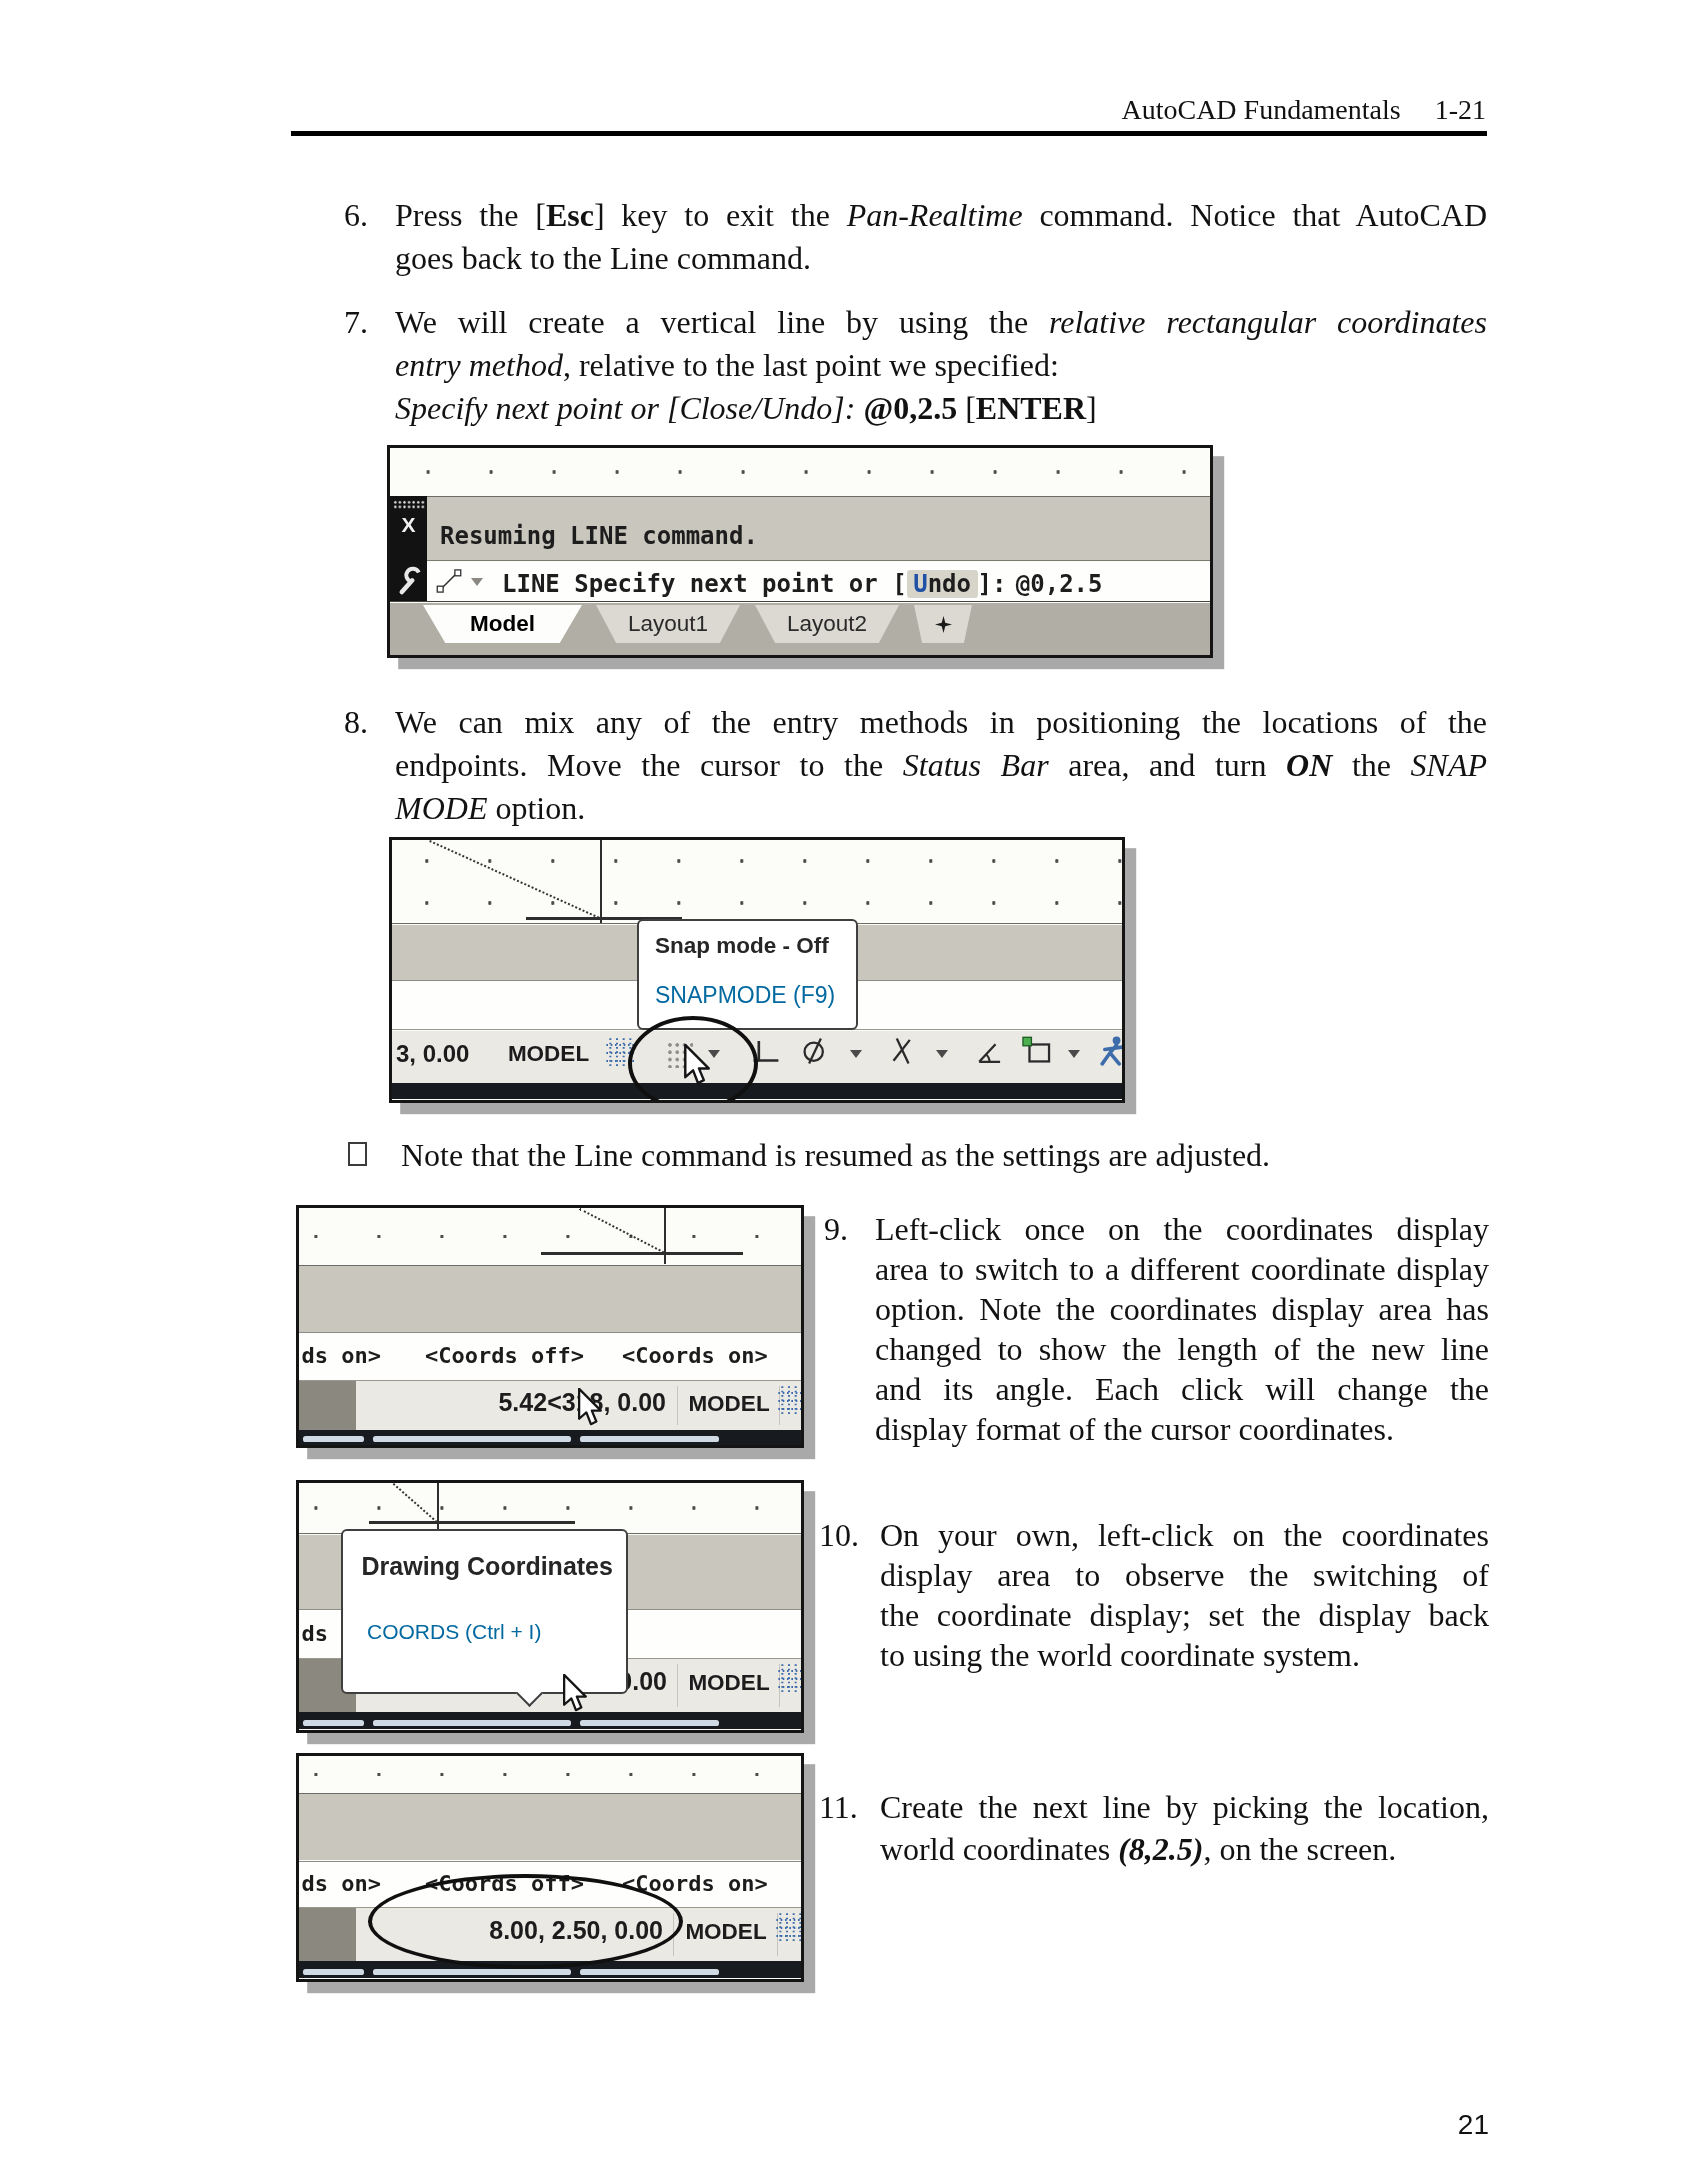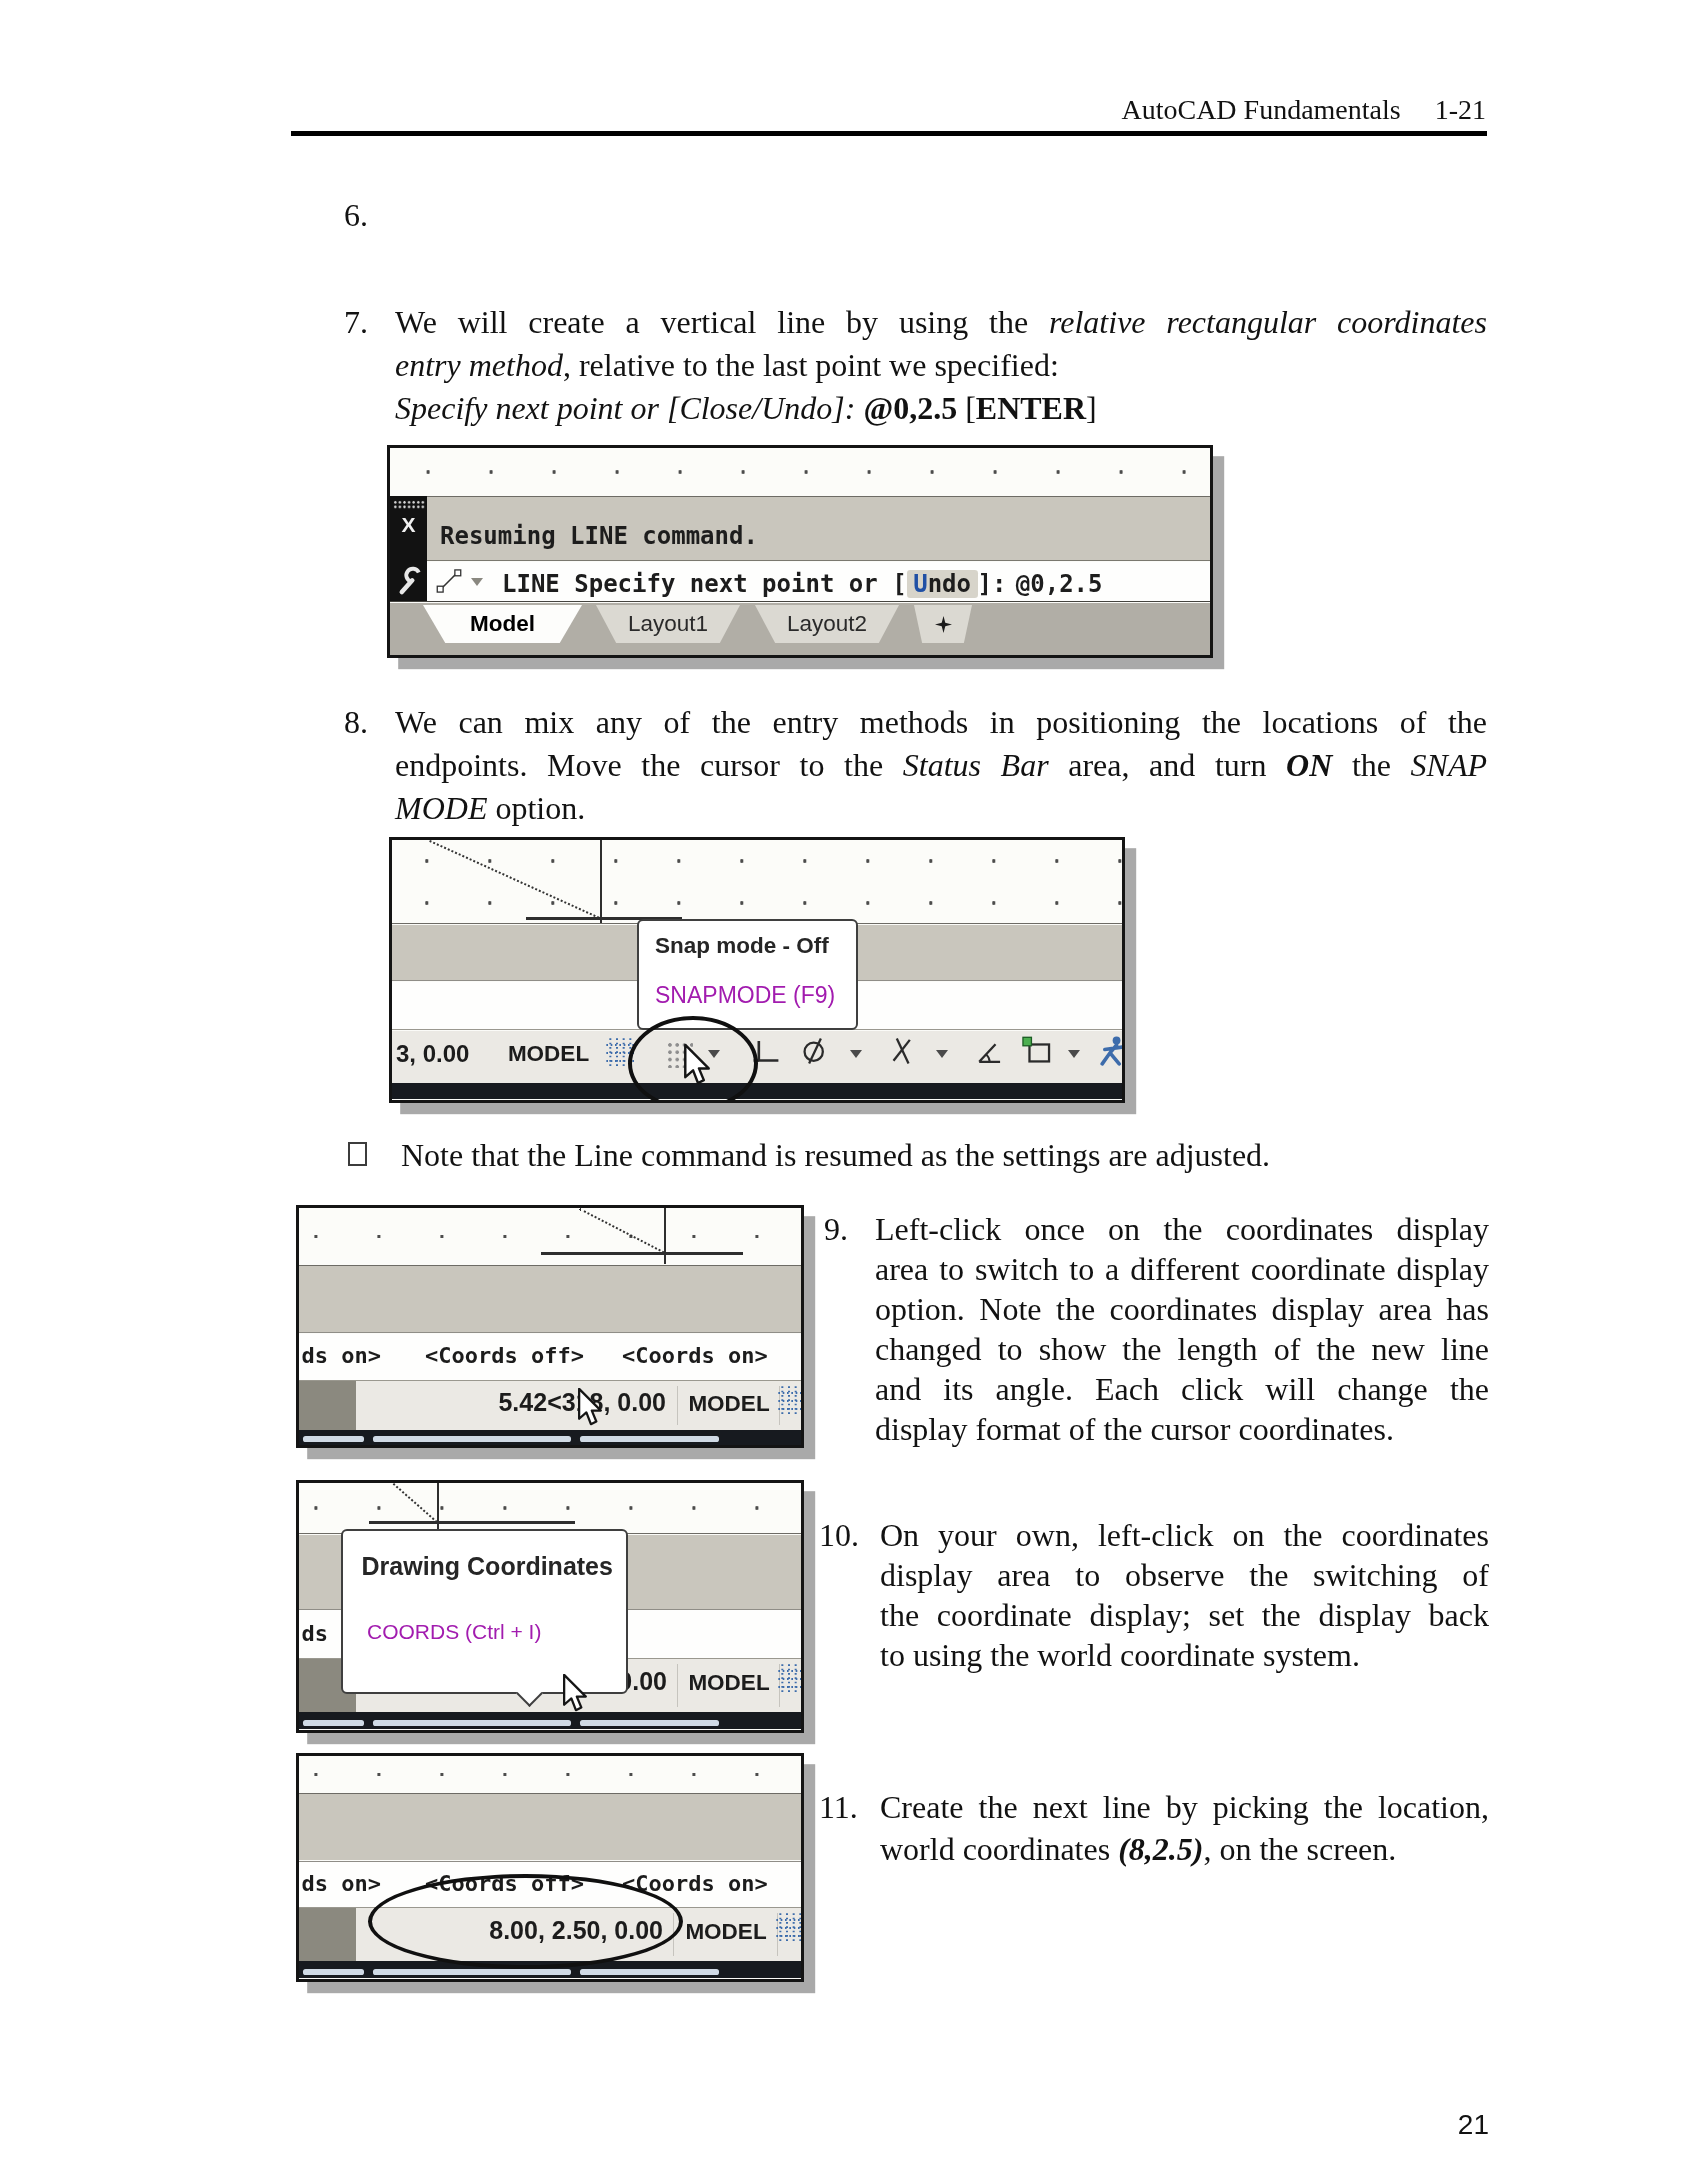--- a/index.html
+++ b/index.html
@@ -55,37 +55,41 @@
           font-family:"Liberation Sans",sans-serif;font-weight:bold;font-size:21px;}
   .histtxt{position:absolute;font-size:24px;font-weight:600;color:#1d1d1d;}
   .prompttxt{position:absolute;font-size:24px;font-weight:600;color:#1d1d1d;white-space:nowrap;}
   .undobox{display:inline-block;background:#d7d4ca;border-radius:3.3px;padding:0 6.6px;}
   .undobox::first-letter{color:#2050a5;}
   .tab{position:absolute;height:38px;line-height:38px;text-align:center;font-size:22.5px;color:#2a2a2a;
        clip-path:polygon(0% 0%,100% 0%,86% 100%,14% 100%);background:#dbd9d2;}
   .tab.active{background:#fdfdfb;font-weight:bold;color:#000;}
 
   .ttl1{position:absolute;font-weight:600;color:#262626;}
-  .ttl2{position:absolute;font-weight:400;color:#a21caf;}
+  .ttl2{position:absolute;font-weight:400;color:#0369a1;}
   .tiptail{position:absolute;width:17px;height:17px;background:#fff;border-right:2.6px solid #3f3f3f;
            border-bottom:2.6px solid #3f3f3f;transform:rotate(45deg);}
   .cmdopts{position:absolute;font-size:22px;font-weight:600;color:#1c1c1c;white-space:nowrap;}
 </style>
 </head>
 <body>
 
 <div class="page">
 
   <div class="hdr">
     <span>AutoCAD Fundamentals</span>
     <span>1-21</span>
   </div>
   <div class="hdr-rule"></div>
 
   <div class="num" style="left:344px;top:194px;">6.</div>
+  <div class="blk" style="left:395px;top:194px;width:1092px;">
+      <div class="tline j"><span>Press the [</span><span class="s-b">Esc</span><span>] key to exit the </span><span class="s-i">Pan-Realtime</span><span> command. Notice that AutoCAD</span></div>
+      <div class="tline"><span>goes back to the Line command.</span></div>
+    </div>
 
   <div class="num" style="left:344px;top:301px;">7.</div>
   <div class="blk" style="left:395px;top:301px;width:1092px;">
       <div class="tline j"><span>We will create a vertical line by using the </span><span class="s-i">relative rectangular coordinates</span></div>
       <div class="tline"><span class="s-i">entry method</span><span>, relative to the last point we specified:</span></div>
       <div class="tline"><span class="s-i">Specify next point or [Close/Undo]: </span><span class="s-b">@0,2.5</span><span> [</span><span class="s-b">ENTER</span><span>]</span></div>
     </div>
 
   <div class="shot" style="left:387px;top:445px;width:826px;height:213px;">
     <div class="row dots1" style="top:0;height:48px;background-color:#fcfcf9;background-size:63px 48px;background-position:6.6px 0;"></div>

